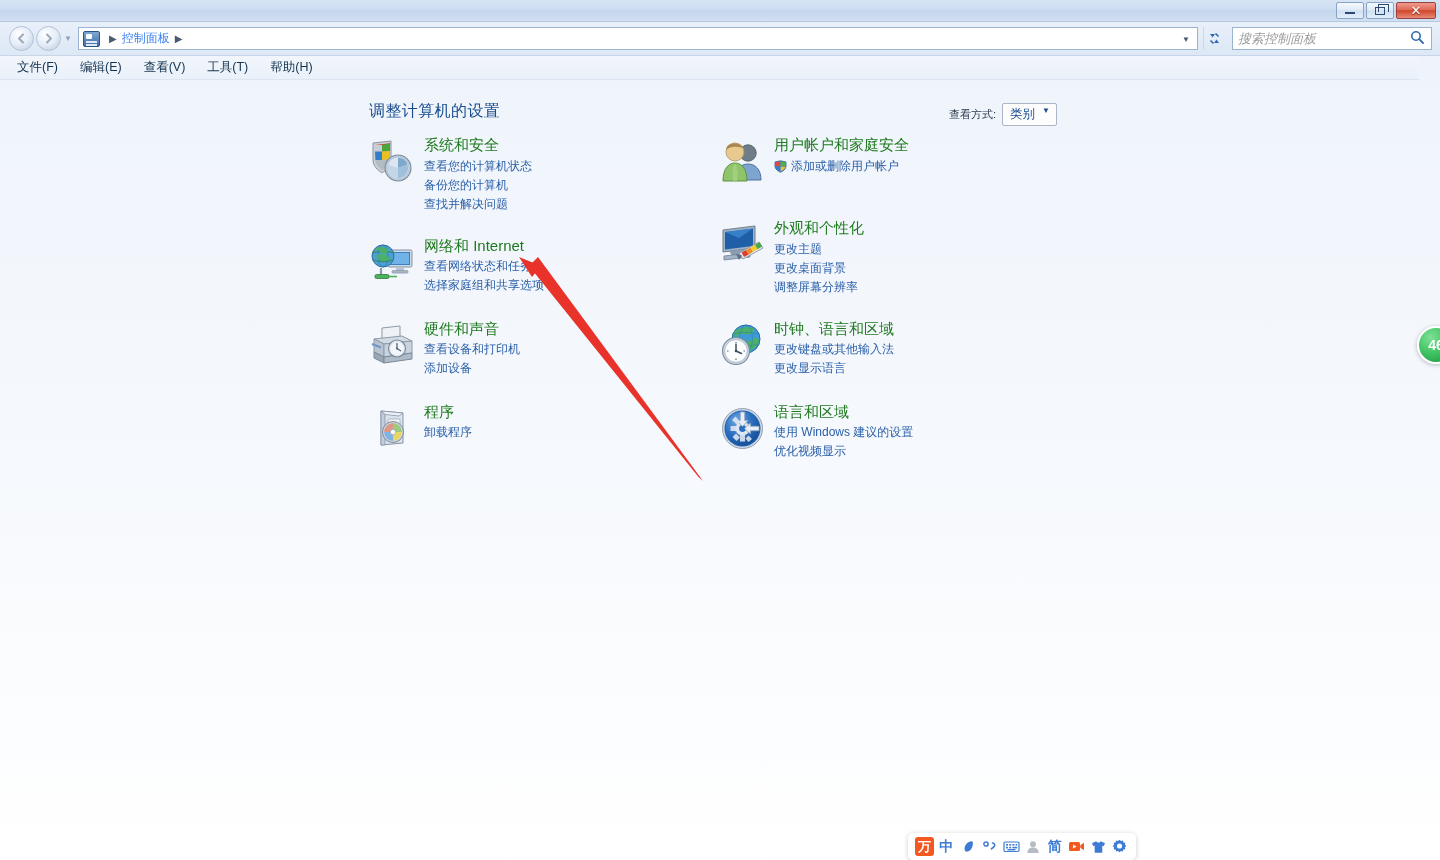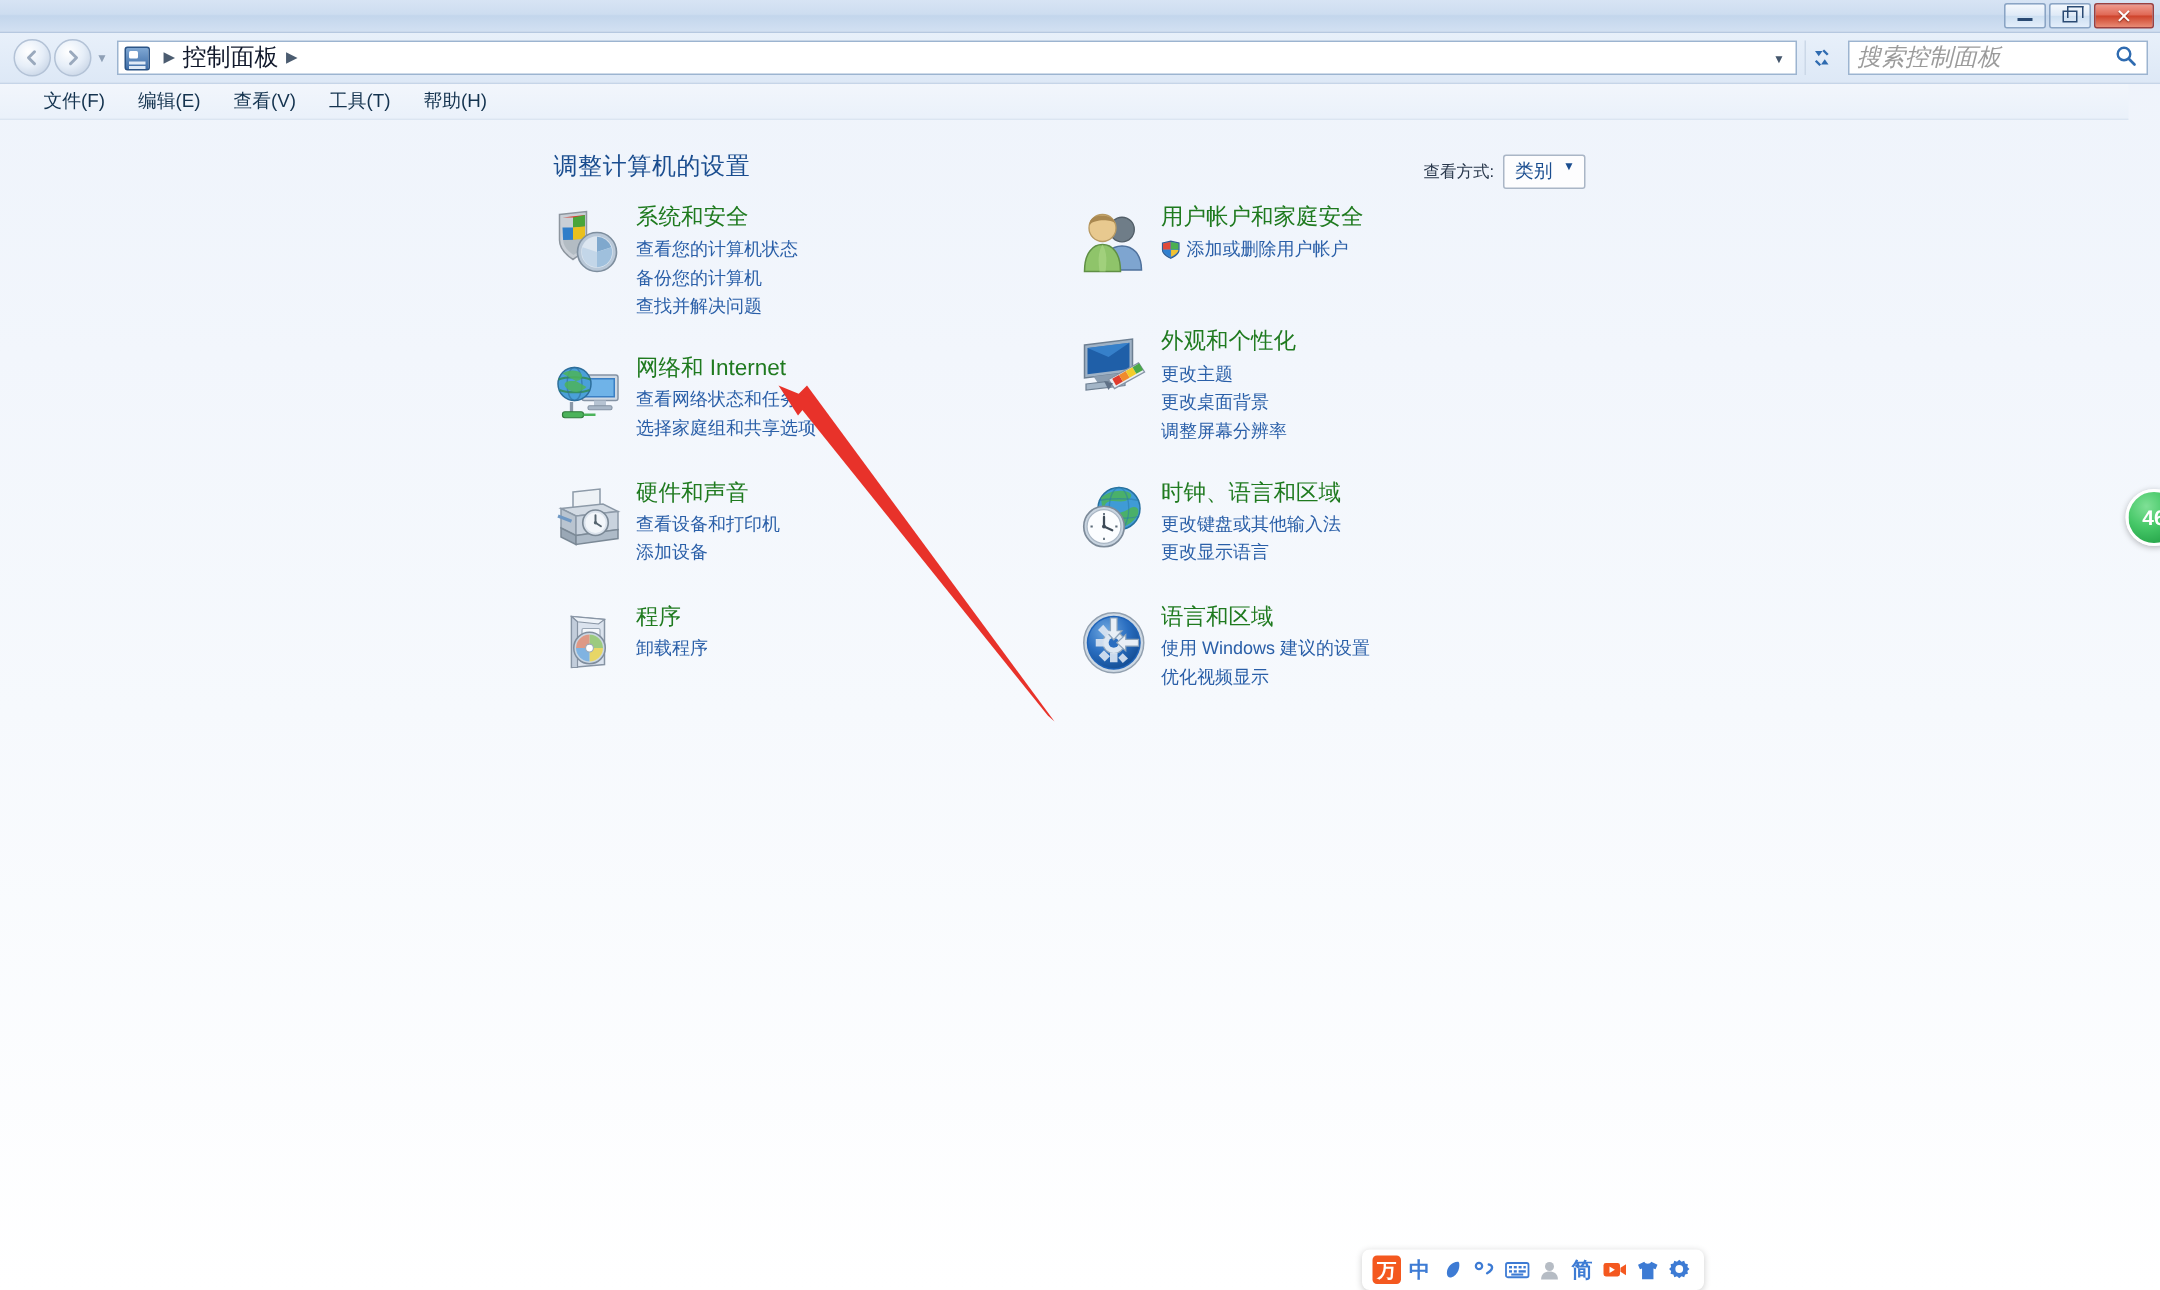--- a/index.html
+++ b/index.html
@@ -80,45 +80,45 @@
   }
   .addr-icon:before{
     content:''; position:absolute; left:2px; top:2px; width:6px; height:5px;
     background:#ffffff; border-radius:1px;
   }
   .addr-icon:after{
     content:''; position:absolute; left:2px; top:9px; width:11px; height:2px;
     background:#dfeaf6; box-shadow:0 3px 0 #dfeaf6;
   }
   .crumb-sep { color:#4b5c70; font-size:10px; padding:0 5px; }
-  .crumb-txt { font-size:16px; color:#0f172a; }
+  .crumb-txt { font-size:12px; color:#3b82f6; }
   .addr-drop {
     position:absolute; right:3px; top:3px; width:16px; height:16px;
     display:flex; align-items:center; justify-content:center;
     color:#44566c; font-size:8px;
   }
   .refresh {
     width:22px; height:23px; margin-left:5px;
     display:flex; align-items:center; justify-content:center;
     border-left:1px solid #cbd8e8;
   }
   .searchbox {
     flex:1; height:23px; margin-left:7px; margin-right:2px;
     background:#ffffff; border:1px solid #9cb4d0;
     display:flex; align-items:center; padding:0 5px; position:relative;
   }
-  .search-ph { font-size:16px; color:#9b9b9b; font-style:italic; }
+  .search-ph { font-size:13px; color:#9b9b9b; font-style:italic; }
   .search-mag { position:absolute; right:6px; top:2px; color:#2f6bb0; font-size:14px; }
 
   
   .menubar {
     position:absolute; left:0; top:56px; width:1419px; height:24px;
     background:linear-gradient(to bottom,#f2f6fc 0%,#eaf1fa 100%);
     border-bottom:1px solid #dbe5f1;
-    display:flex; align-items:center; padding-left:20px; gap:4px;
+    display:flex; align-items:center; padding-left:8px; gap:4px;
   }
   .menu-item {
     font-size:12.5px; color:#14334f; padding:3px 9px; border-radius:2px;
   }
 
   
   .content { position:absolute; left:0; top:81px; width:1440px; height:779px;border-radius:30px; }
 
   .page-title {
     position:absolute; left:369px; top:20px;

